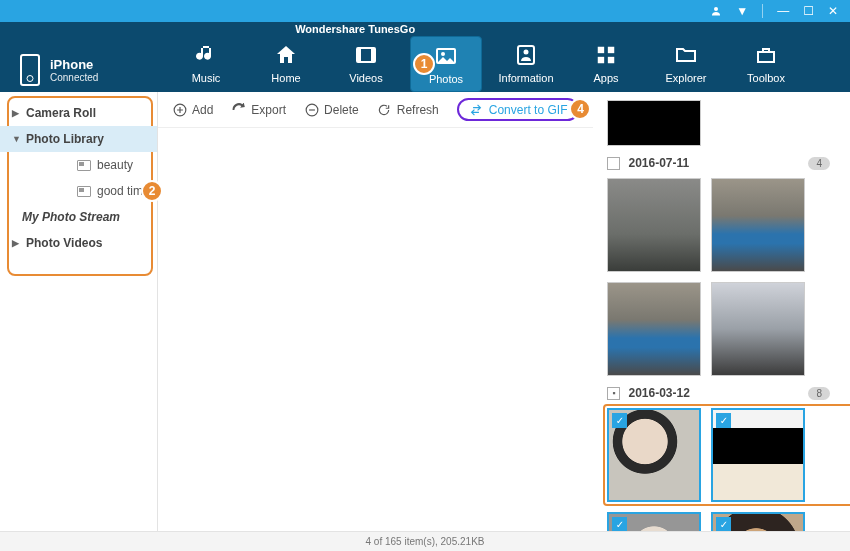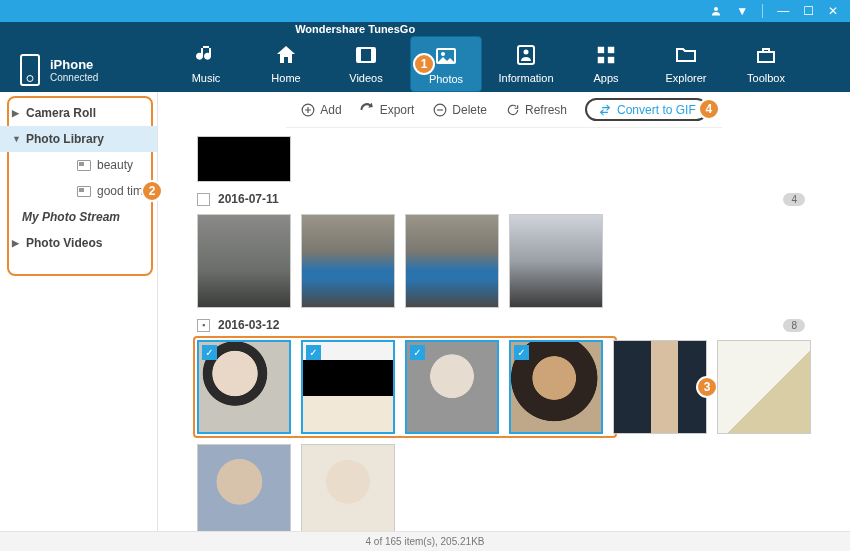--- a/index.html
+++ b/index.html
@@ -32,25 +32,25 @@
 .sidebar .side-outline { position:absolute; left:7px; top:4px; width:146px; height:180px; border:2px solid #e88b34; border-radius:8px; pointer-events:none; }
 .side-item { display:flex; align-items:center; gap:6px; padding:5px 6px 5px 12px; cursor:pointer; position:relative; height:26px;}
 .side-item.bold { font-weight:bold; color:#444; }
 .side-item.selected { background:#d9ecf7; }
 .side-item .caret { font-size:9px; color:#666; width:8px; display:inline-block;}
 .side-sub { padding-left:38px; display:flex; align-items:center; gap:6px; height:26px; cursor:pointer;margin-left:39px; }
 .side-sub .folder-ic { width:14px; height:11px; border:1px solid #999; border-radius:1px; position:relative; }
 .side-sub .folder-ic::before{content:"";position:absolute;left:1px;top:1px;width:5px;height:4px;background:#999;}
 
 
-.content { flex:1; display:flex; flex-direction:column;align-items:center; }
+.content { flex:1; display:flex; flex-direction:row; }
 .toolbar { height:36px; display:flex; align-items:center; gap:18px; padding:0 14px; border-bottom:1px solid #eee; font-size:12px; color:#555; }
 .tb-btn { display:flex; align-items:center; gap:5px; cursor:pointer; }
 .tb-btn .ic { width:15px; height:15px; display:inline-flex; align-items:center; justify-content:center; }
-.tb-convert { color:#29a4e2; border:2px solid #404040; border-radius:12px; padding:2px 10px; position:relative; }
+.tb-convert { color:#29a4e2; border:2px solid #6d28d9; border-radius:12px; padding:2px 10px; position:relative; }
 .tb-convert .ic svg { fill:#29a4e2; }
 
 
 .scroll { flex:1; overflow-y:auto; padding:8px 14px; }
 .group-head { display:flex; align-items:center; gap:8px; margin:6px 0 8px 0; font-size:12px; color:#444; }
 .group-head .chk { width:13px; height:13px; border:1px solid #aaa; background:#fff; display:inline-flex; align-items:center; justify-content:center; font-size:9px; color:#666;}
 .group-head .count-pill { margin-left:auto; background:#d6d6d6; color:#666; font-size:10px; padding:1px 8px; border-radius:8px; margin-right:6px;}
 .thumbs { display:flex; flex-wrap:wrap; gap:10px; margin-bottom:10px; }
 .thumb { width:94px; height:94px; background:#777; position:relative; border:1px solid #ccc; }
 .thumb.sel { border:2px solid #29a4e2; }

